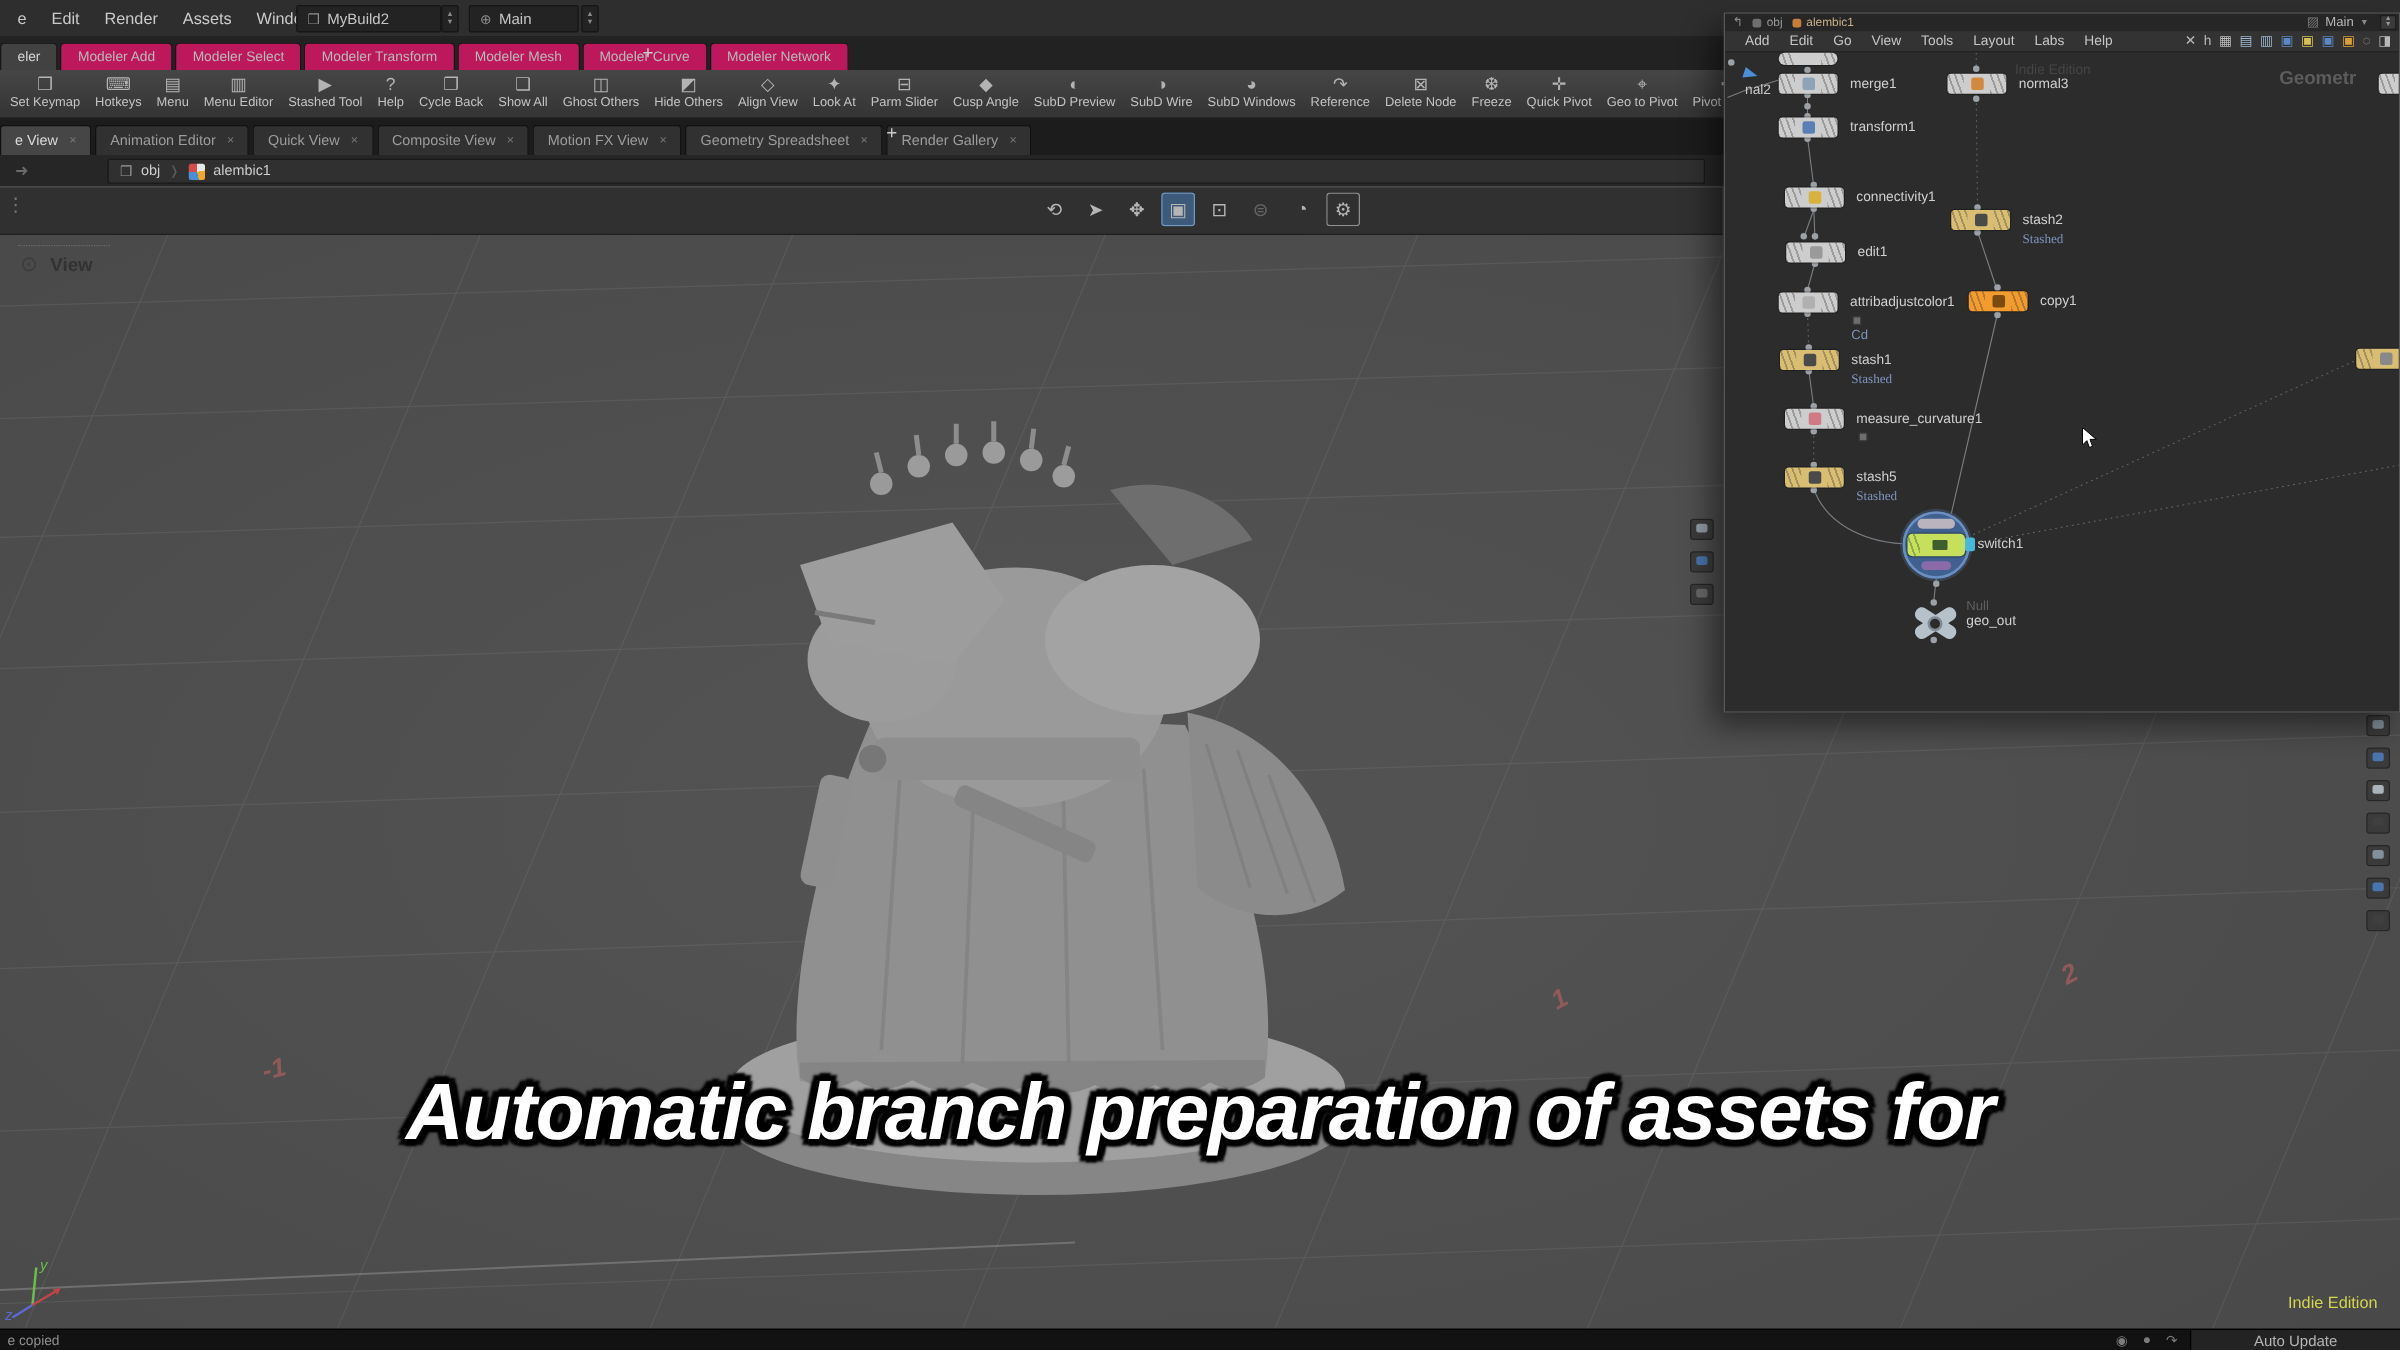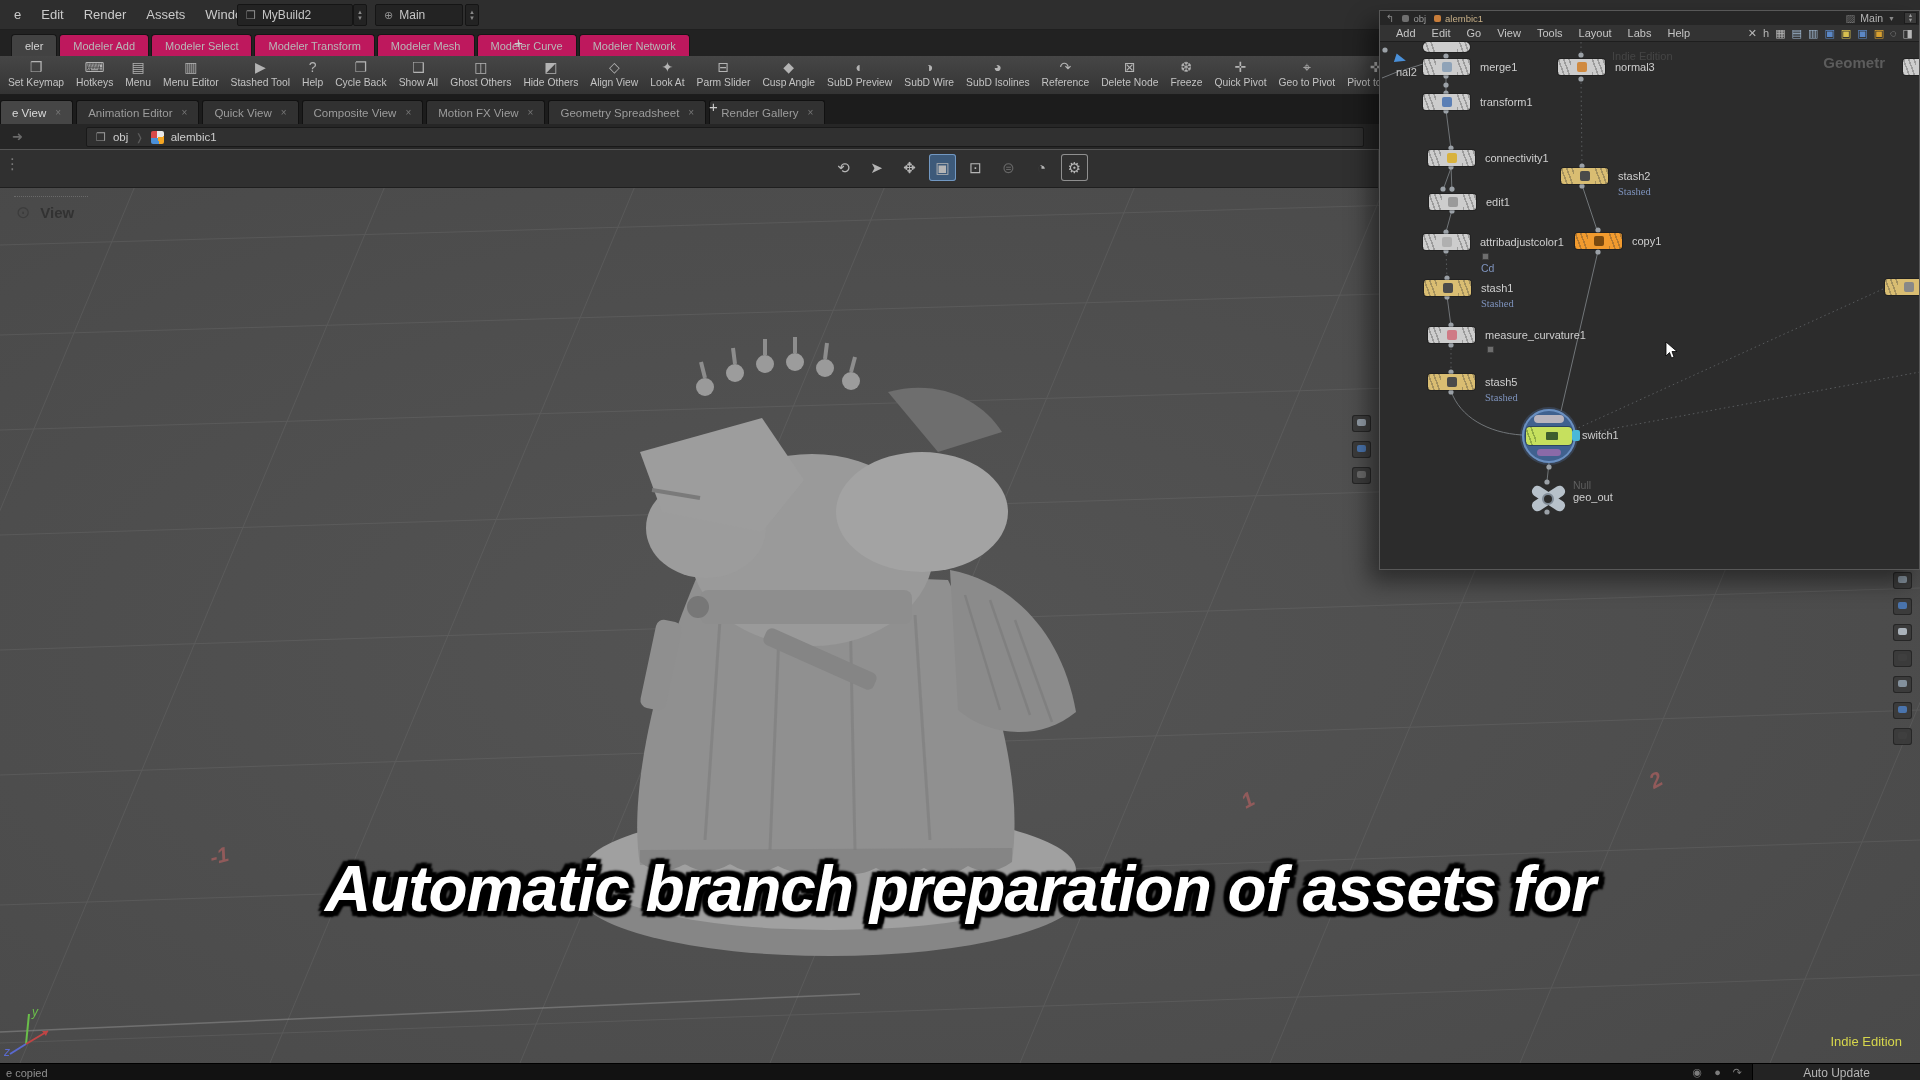--- a/index.html
+++ b/index.html
@@ -8,21 +8,21 @@
   .abs{position:absolute;}
 
   
   .menubar{position:absolute;left:0;top:0;width:1920px;height:30px;background:#2e2e2e;border-bottom:1px solid #1f1f1f;display:flex;align-items:center;padding-left:4px;}
   .menu-item{padding:0 10px;height:100%;display:flex;align-items:center;font-size:13px;color:#cbcbcb;cursor:default;}
   .selector{position:absolute;top:4px;height:22px;background:#232323;border:1px solid #151515;border-radius:2px;display:flex;align-items:center;gap:6px;padding:0 8px;color:#c6c6c6;font-size:12px;}
   .selector .sel-icon{color:#8f8f8f;font-size:11px;}
   .spinner{position:absolute;top:4px;width:14px;height:22px;background:#232323;border:1px solid #151515;border-radius:2px;display:flex;flex-direction:column;align-items:center;justify-content:center;color:#8a8a8a;font-size:6px;line-height:6px;}
 
   
-  .shelf-tabs{position:absolute;left:0;top:30px;width:1920px;height:26px;background:#222;display:flex;align-items:flex-end;padding-left:11px;}
+  .shelf-tabs{position:absolute;left:0;top:30px;width:1920px;height:26px;background:#222;display:flex;align-items:flex-end;padding-left:0;}
   .shelf-tab{display:inline-flex;align-items:center;height:22px;padding:0 13px;background:#be185d;border:1px solid #161616;border-bottom:none;border-radius:4px 4px 0 0;font-size:11px;color:#b8b8b8;margin-right:2px;white-space:nowrap;}
   .shelf-tab.active{background:#424242;color:#d5d5d5;}
   .shelf-add{color:#cfcfcf;font-size:14px;padding:0 10px 2px 10px;}
 
   
   .shelf-tools{position:absolute;left:0;top:56px;width:1920px;height:39px;background:linear-gradient(#464646,#343434);border-bottom:1px solid #1d1d1d;display:flex;align-items:flex-start;padding-left:2px;overflow:hidden;}
   .tool{display:inline-flex;flex-direction:column;align-items:center;padding:1px 6px 0 6px;height:39px;}
   .tool-icon{height:20px;line-height:21px;font-size:14px;color:#b3b3b3;}
   .tool-label{font-size:10.3px;color:#c3c3c3;white-space:nowrap;line-height:11px;}
   .tool.wrap .tool-icon{height:15px;line-height:15px;}
@@ -263,21 +263,21 @@
       <span class="tool-label">SubD Preview</span>
     </div>
 
     <div class="tool">
       <span class="tool-icon">◑</span>
       <span class="tool-label">SubD Wire</span>
     </div>
 
     <div class="tool">
       <span class="tool-icon">◕</span>
-      <span class="tool-label">SubD Isolines</span>
+      <span class="tool-label">SubD Windows</span>
     </div>
 
     <div class="tool">
       <span class="tool-icon">↷</span>
       <span class="tool-label">Reference</span>
     </div>
 
     <div class="tool">
       <span class="tool-icon">⊠</span>
       <span class="tool-label">Delete Node</span>

